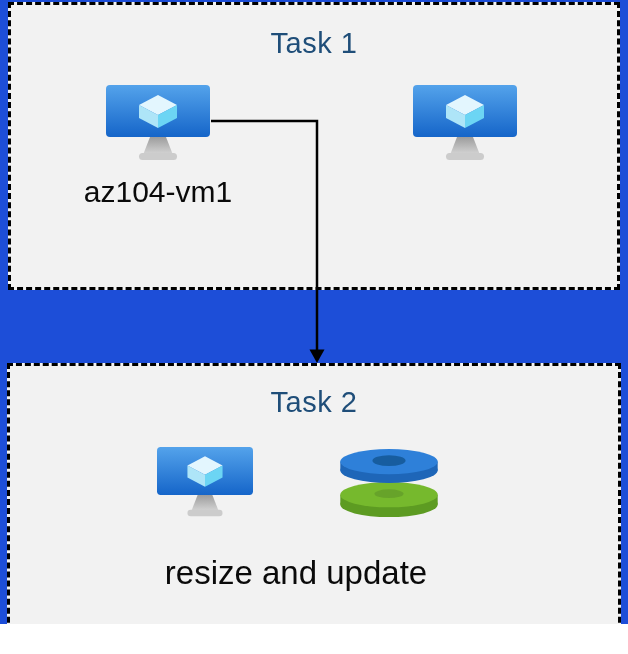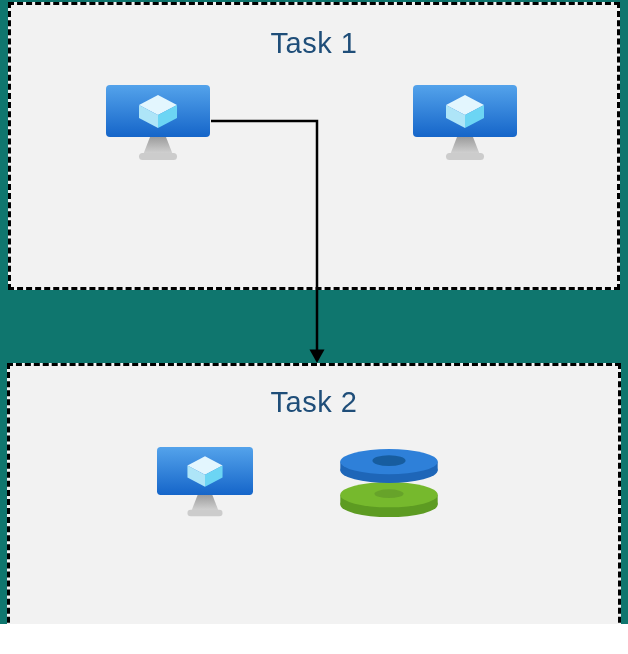--- a/index.html
+++ b/index.html
@@ -5,21 +5,21 @@
   html, body {
     margin: 0;
     padding: 0;
     background: #ffffff;
     font-family: "Liberation Sans", "DejaVu Sans", sans-serif;
   }
   .canvas {
     position: relative;
     width: 628px;
     height: 624px;
-    background: #0f766e;
+    background: #1d4ed8;
     overflow: hidden;
   }
   .task-box {
     position: absolute;
     box-sizing: border-box;
     background: #f2f2f2;
     border: 3px dashed #000000;
     z-index: 1;
   }
   .task-box.task1 { left: 8px;  top: 2px;   width: 612px; height: 288px; }
@@ -104,20 +104,21 @@
 <div class="canvas">
 
   <section class="task-box task1">
     <div class="task-title">Task 1</div>
 
     <div>
       <svg class="icon-abs" style="left:95px; top:80px;" width="104" height="78">
         <use href="#vm-symbol"></use>
       </svg>
       <div class="vm-label vm1-label">
+        <div>az104-vm1</div>
       </div>
     </div>
 
     <div>
       <svg class="icon-abs" style="left:402px; top:80px;" width="104" height="78">
         <use href="#vm-symbol"></use>
       </svg>
       <div class="vm-label vm2-label">
       </div>
     </div>
@@ -132,15 +133,16 @@
     <div class="task-title">Task 2</div>
 
     <svg class="icon-abs" style="left:147px; top:81px;" width="96" height="72">
       <use href="#vm-symbol"></use>
     </svg>
 
     <svg class="icon-abs" style="left:328px; top:81px;" width="102" height="74">
       <use href="#disks-symbol"></use>
     </svg>
 
+    <div class="caption">resize and update</div>
   </section>
 
 </div>
 
 </body></html>

